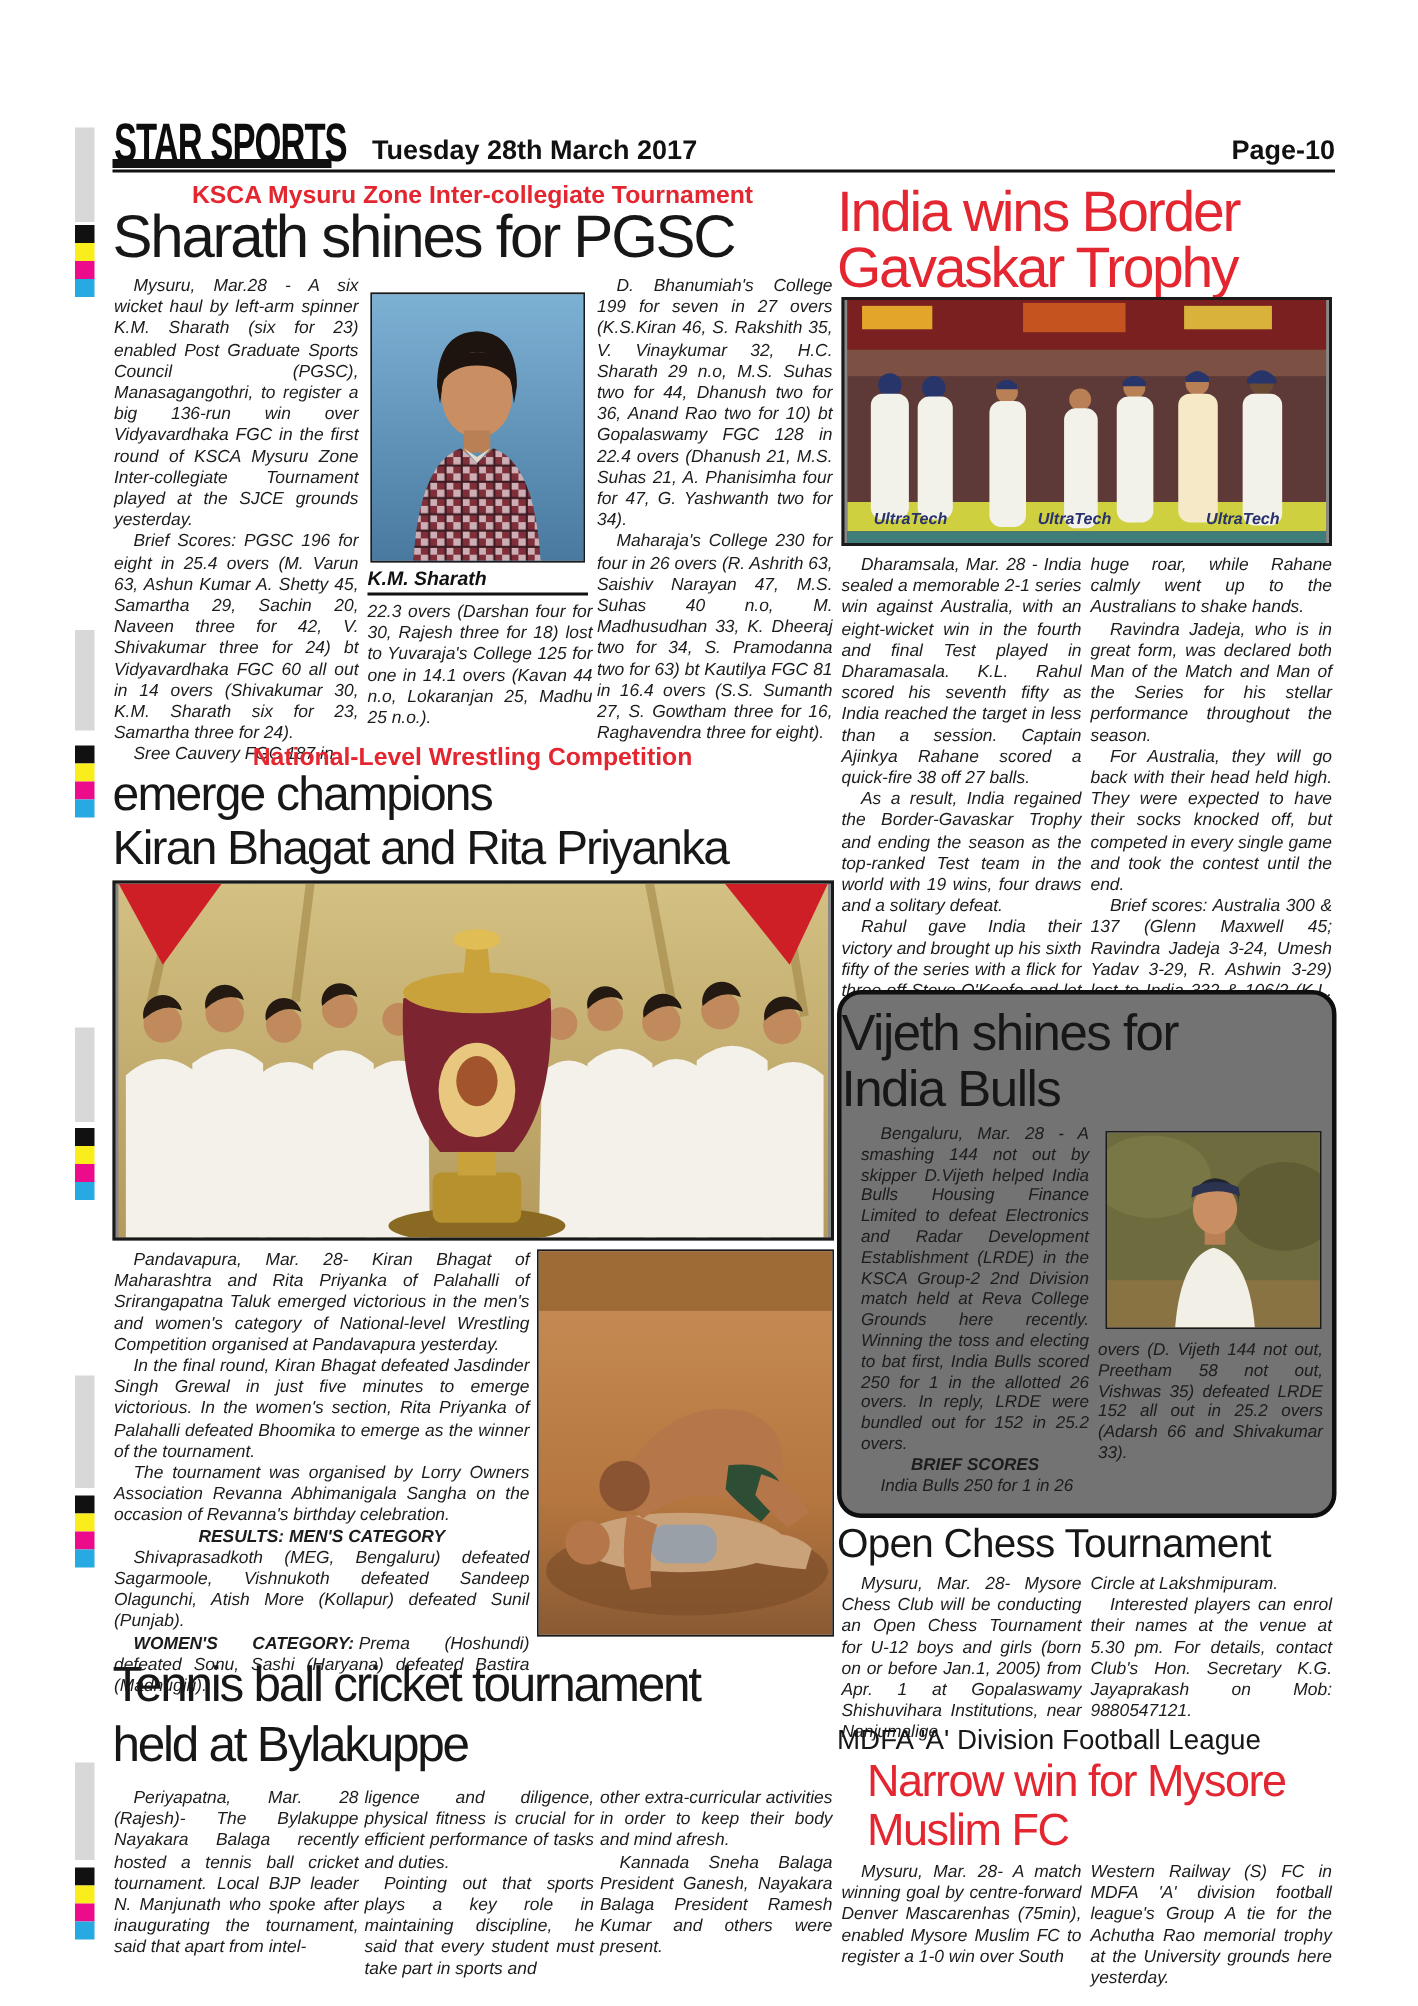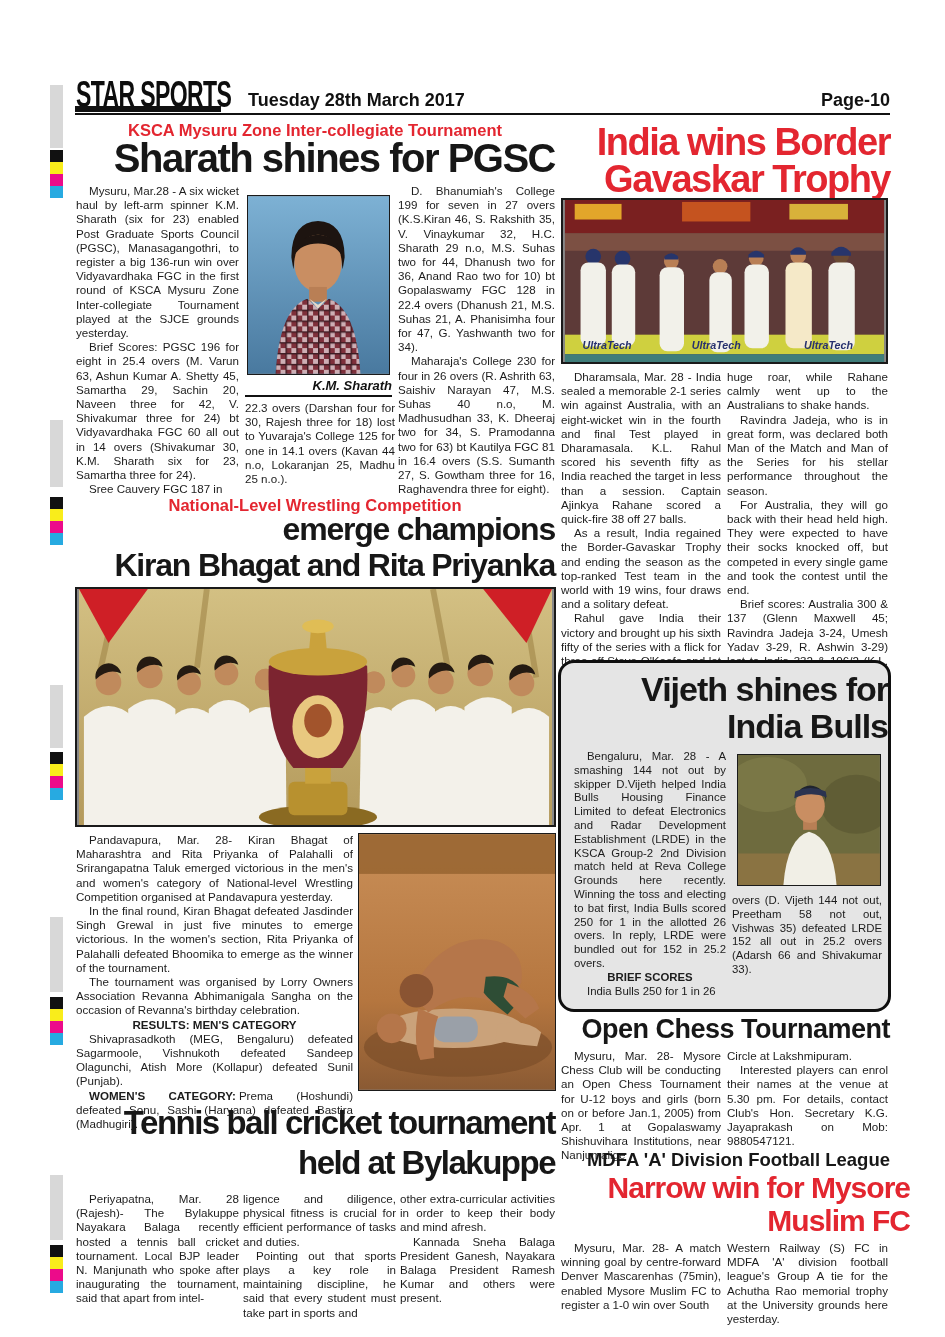--- a/index.html
+++ b/index.html
@@ -1,33 +1,33 @@
 <!DOCTYPE html>
 <html><head>
 <meta charset="utf-8">
 <style>
   html,body{margin:0;padding:0;background:#ffffff;}
   .page{position:relative;width:945px;height:1337px;background:#fff;overflow:hidden;
         font-family:"Liberation Sans", sans-serif;color:#1c1c1c;}
   .abs{position:absolute;}
   .bt{font-size:11.6px;line-height:14.2px;text-align:justify;}
-  .bt p{margin:0;text-indent:13px;}
+  .bt p{margin:0;text-indent:13px;font-style:italic;}
   .bt p.noind{text-indent:0;}
   .bt p.subhead{text-align:center;font-weight:700;text-indent:0;}
   .kicker{color:#e32630;font-weight:700;text-align:center;font-size:16.5px;letter-spacing:0;}
-  .hl{font-weight:700;color:#171717;text-align:right;}
+  .hl{font-weight:400;color:#171717;text-align:left;}
   .hl.red{color:#e32630;}
   .masthead{font-weight:700;font-size:36px;letter-spacing:-1px;white-space:nowrap;
             transform:scaleX(0.64);transform-origin:0 50%;color:#0d0d0d;}
   .hmeta{font-weight:700;font-size:18px;color:#111;}
   .rule{background:#111;}
   .photo{border:1.6px solid #1a1a1a;box-sizing:border-box;overflow:hidden;background:#888;}
   .photo svg{display:block;width:100%;height:100%;}
-  .caption{font-weight:700;font-style:italic;text-align:right;font-size:13px;color:#111;}
-  .vbox{border:3.5px solid #0f0f0f;border-radius:16px;box-sizing:border-box;background:#e5e5e5;}
+  .caption{font-weight:700;font-style:italic;text-align:left;font-size:13px;color:#111;}
+  .vbox{border:3.5px solid #0f0f0f;border-radius:16px;box-sizing:border-box;background:#737373;}
   .reg-gray{background:#d8d8d8;}
   .sw{position:absolute;left:0;width:13px;height:12px;}
   .womens-label{font-weight:700;margin-right:3px;}
 </style>
 </head>
 <body>
 
 <div class="page">
 
   <div class="abs" style="left:50px;top:0;width:13px;height:1337px;">

